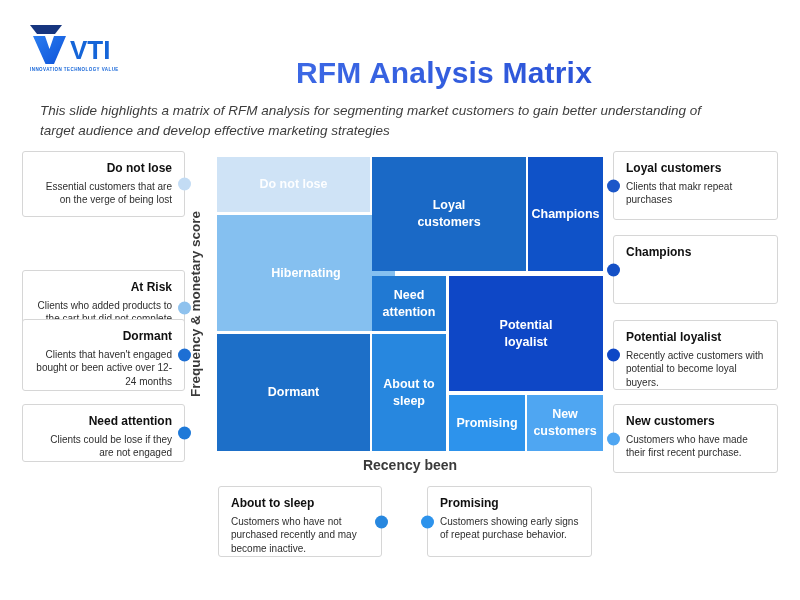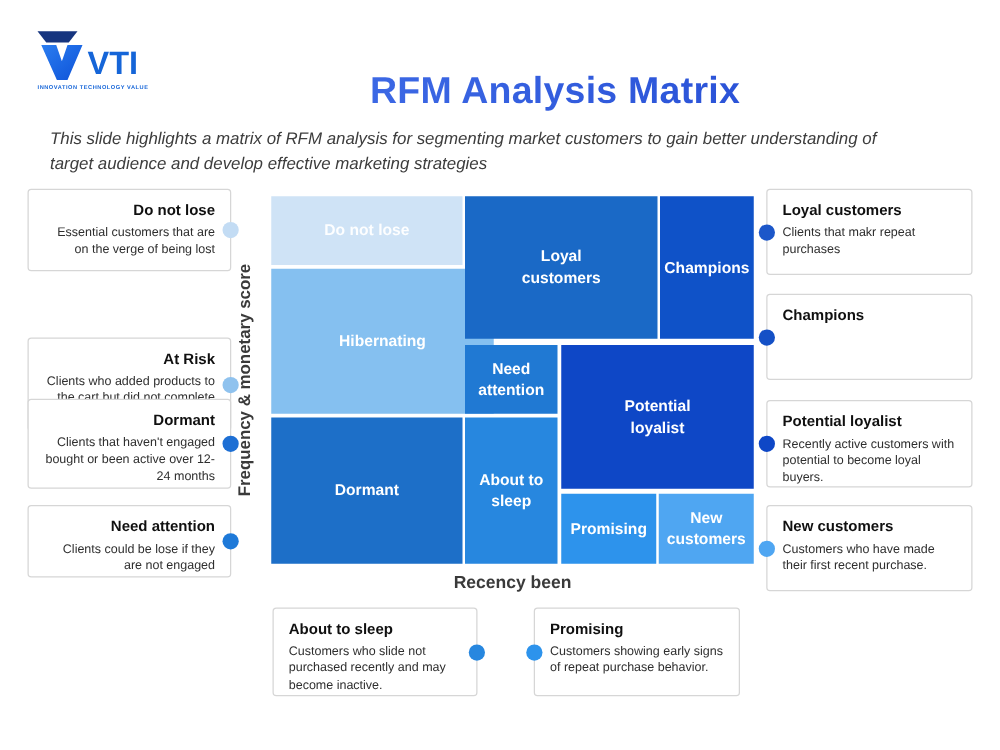--- a/index.html
+++ b/index.html
@@ -171,21 +171,21 @@
     <span class="dot dot-left" style="background: rgb(14, 71, 198);"></span>
   </div>
   <div class="box rbox r3">
     <div class="bt">New customers</div>
     <div class="bb">Customers who have made their first recent purchase.</div>
     <span class="dot dot-left" style="background: rgb(79, 166, 242);"></span>
   </div>
 
   <div class="box bbox bb0">
     <div class="bt">About to sleep</div>
-    <div class="bb">Customers who slide not purchased recently and may become inactive.</div>
+    <div class="bb">Customers who have not purchased recently and may become inactive.</div>
     <span class="dot dot-right" style="background: rgb(39, 135, 223);"></span>
   </div>
   <div class="box bbox bb1">
     <div class="bt">Promising</div>
     <div class="bb">Customers showing early signs of repeat purchase behavior.</div>
     <span class="dot dot-left" style="background: rgb(45, 147, 236);"></span>
   </div>
 
 </div>
 

